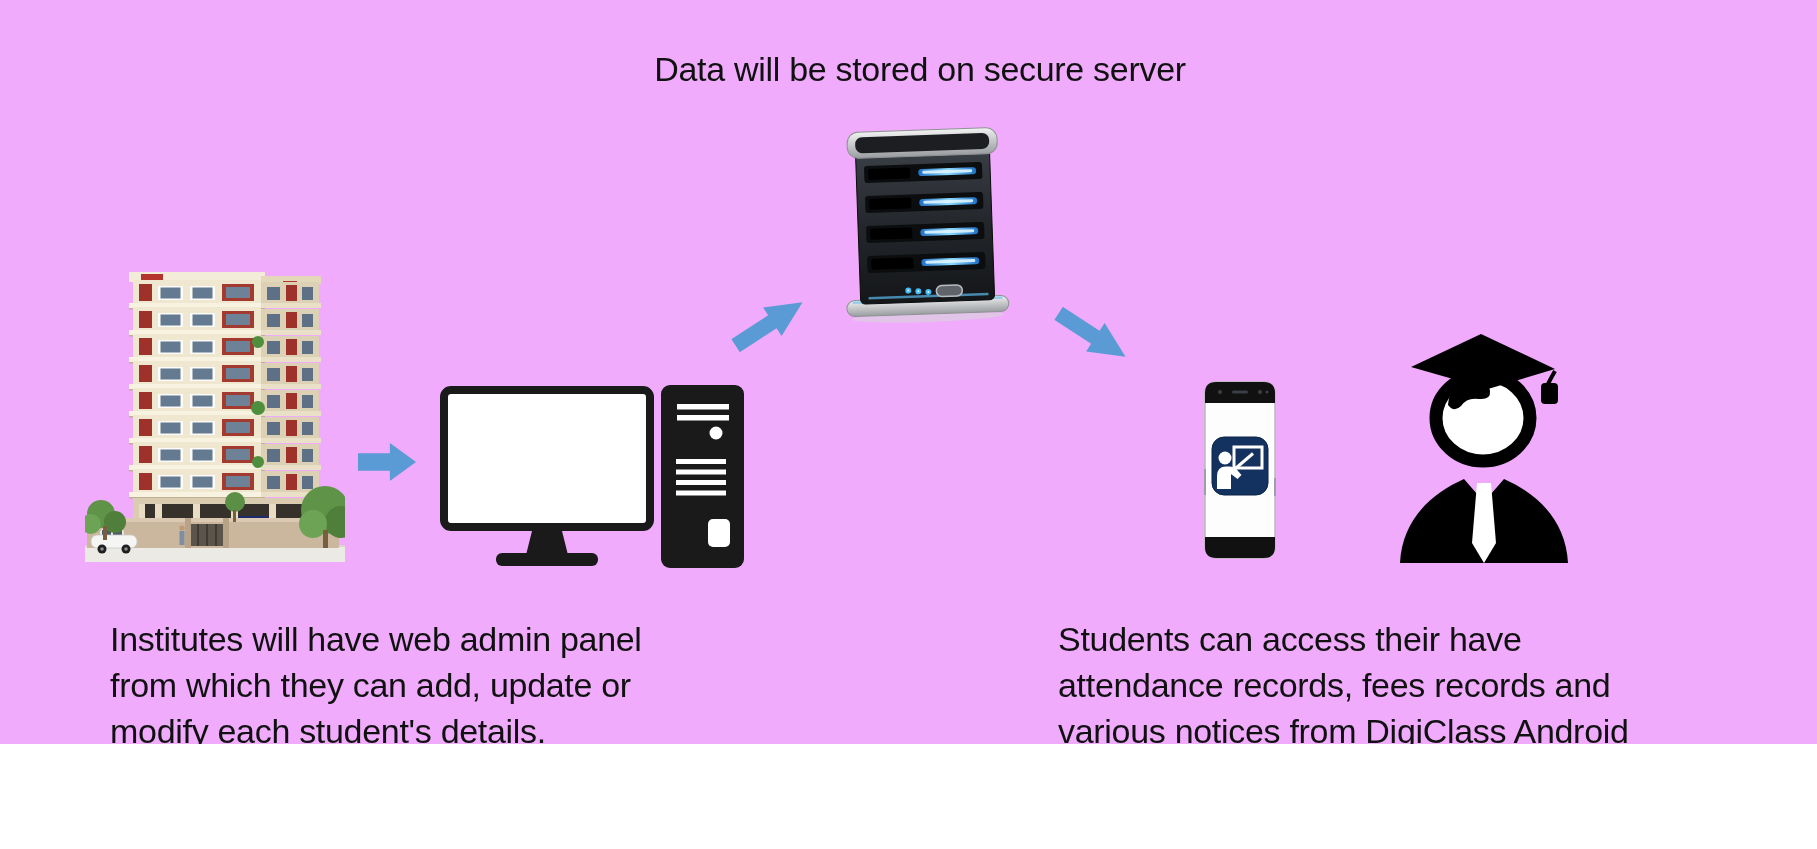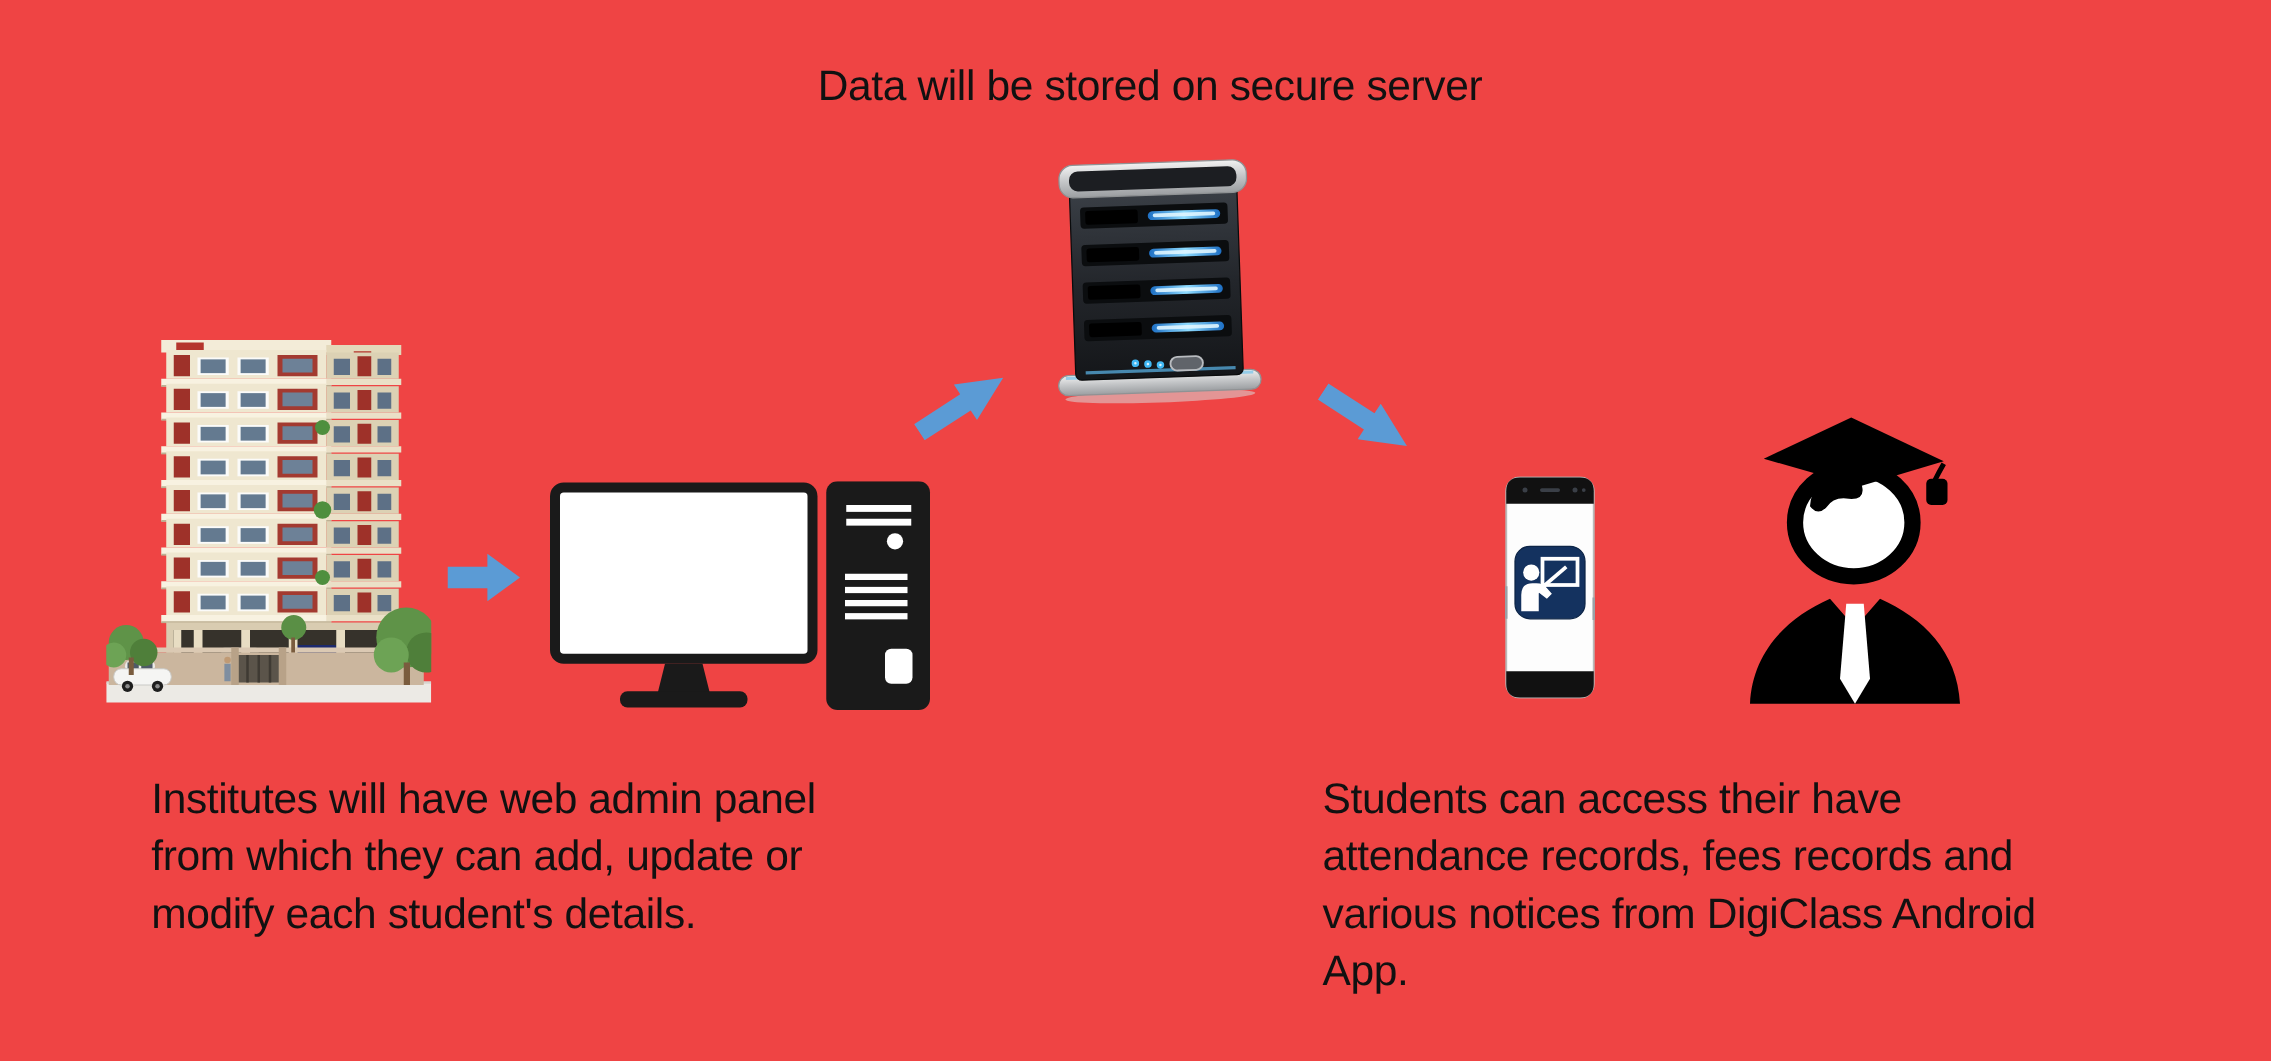--- a/index.html
+++ b/index.html
@@ -1,29 +1,29 @@
 <!DOCTYPE html>
 <html><head>
 <meta charset="utf-8">
 <style>
   html,body{margin:0;padding:0;background:#fff;}
   .canvas{
-    position:relative;width:1817px;height:849px;background:#ef4444;overflow:hidden;
+    position:relative;width:1817px;height:744px;background:#f0abfc;overflow:hidden;
     font-family:"Liberation Sans", sans-serif;color:#111;
   }
   .abs{position:absolute;}
   .title{
     position:absolute;left:520px;top:46px;width:800px;text-align:center;
     font-size:34px;line-height:46px;letter-spacing:-0.3px;color:#111;
   }
   .caption{
     position:absolute;font-size:34px;line-height:46px;letter-spacing:-0.3px;
     color:#111;white-space:pre-line;
   }
-  .caption.left{left:110px;top:616px;width:690px;margin-left:11px;}
+  .caption.left{left:110px;top:616px;width:690px;}
   .caption.right{left:1058px;top:616px;width:710px;}
   .arrow{position:absolute;}
 </style>
 </head>
 <body>
 
 <div class="canvas">
 
   <div class="title">Data will be stored on secure server</div>
 

